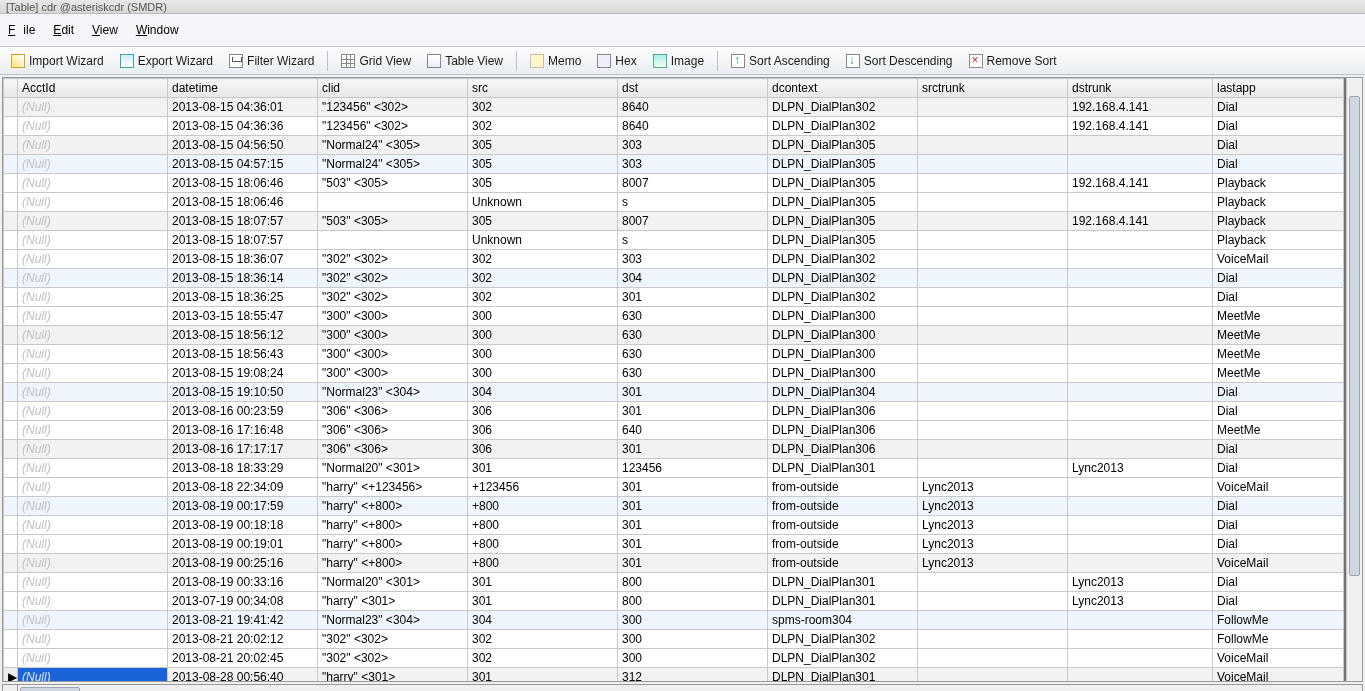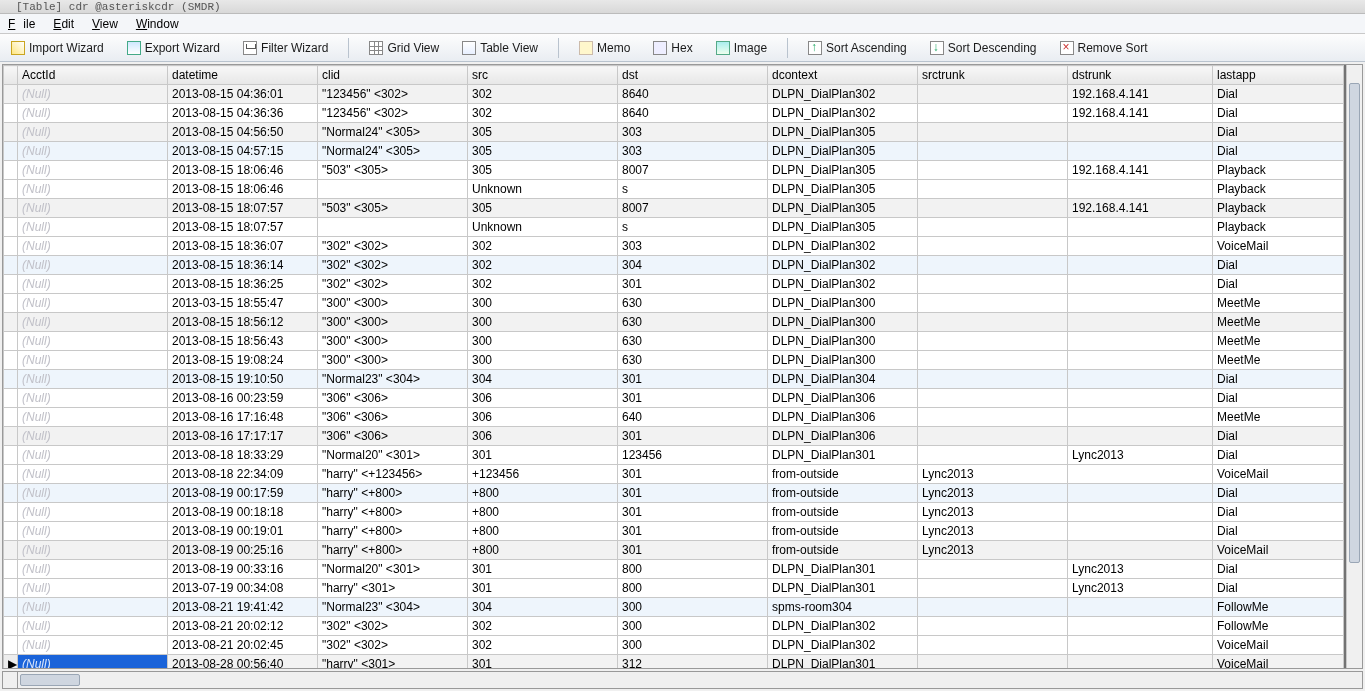--- a/index.html
+++ b/index.html
@@ -8,51 +8,50 @@
     width: 1365px; height: 691px;
     font-family: "Segoe UI", Tahoma, Arial, sans-serif;
     font-size: 12px;
     background: #f0f0f0;
     overflow: hidden;
     color: #000;
   }
   .titlebar {
     height: 14px;
     background: linear-gradient(#e8e8e8, #d8d8d8);
-    padding: 0 16px;
+    padding: 0 6px;
     font-size: 11px;
     color: #555;
     line-height: 14px;
     overflow: hidden;
     border-bottom: 1px solid #bbb;
     white-space: nowrap;
-    font-family: Liberation Mono, monospace;
   }
   .menubar {
     height: 20px;
     background: #f4f6f9;
     border-bottom: 1px solid #c9c9c9;
-    padding: 9px 4px;
+    padding: 16px 4px;
     display: flex;
     align-items: center;
     gap: 10px;
   }
   .menubar span {
     padding: 2px 4px;
     cursor: default;
   }
   .menubar span u { text-decoration: underline; }
   .toolbar {
     height: 28px;
     background: linear-gradient(#fdfdfd, #e9edf2);
     border-bottom: 1px solid #b9c3ce;
     display: flex;
     align-items: center;
     padding: 0 4px;
-    gap: 9px;
+    gap: 2px;
   }
   .tbtn {
     display: flex;
     align-items: center;
     gap: 4px;
     padding: 2px 6px;
     border: 1px solid transparent;
     border-radius: 3px;
     color: #1a1a1a;
     cursor: default;

